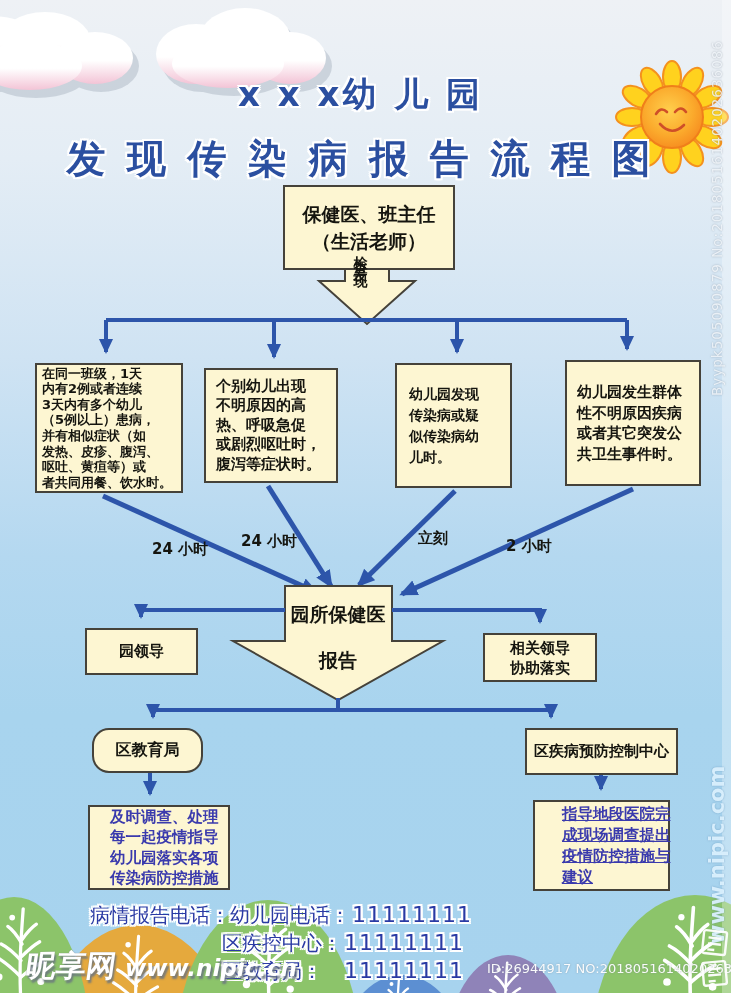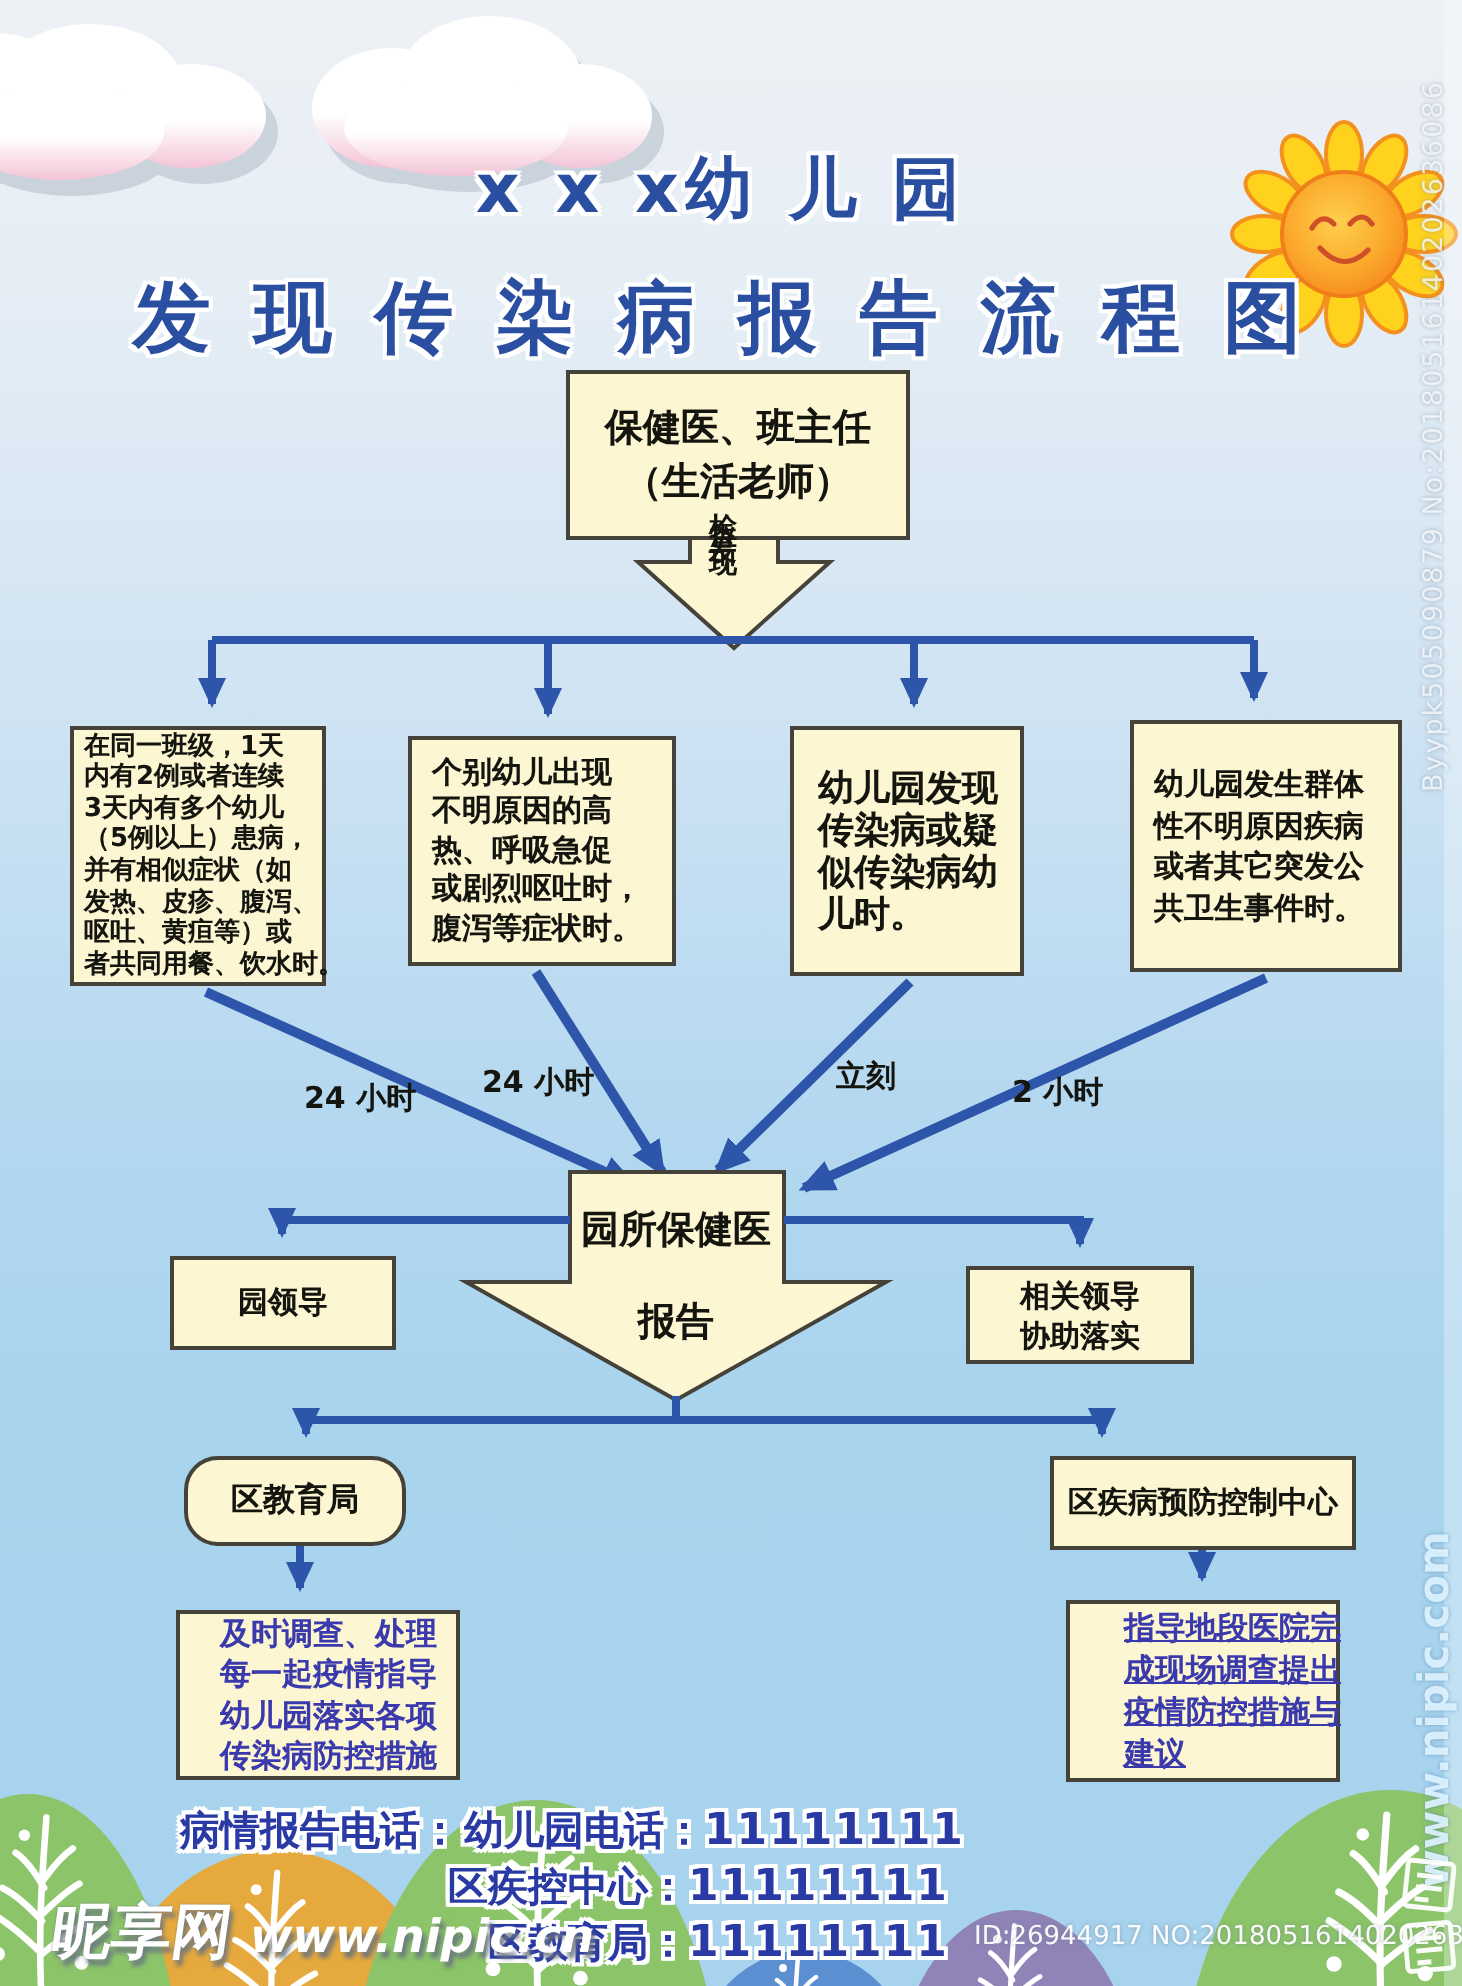--- a/index.html
+++ b/index.html
@@ -20,23 +20,23 @@
   .title-2{top:116px;font-size:39px;letter-spacing:4px;margin-top:16px;}
   
   .fbox{
     background:#fdf6d2;border:2px solid #45423a;box-sizing:border-box;
     color:#15150f;font-weight:bold;display:flex;flex-direction:column;
     justify-content:center;align-items:center;
   }
   .fbox .line{white-space:nowrap;}
   .start-box{left:283px;top:185px;width:172px;height:85px;font-size:19px;line-height:27px;}
   .case-box{align-items:flex-start;text-align:left;}
-  .case-1{left:35px;top:363px;width:128px;height:130px;font-size:13px;line-height:15.6px;padding:16px 5px;}
+  .case-1{left:35px;top:363px;width:148px;height:130px;font-size:13px;line-height:15.6px;padding:16px 5px;}
   .case-2{left:204px;top:368px;width:134px;height:115px;font-size:15px;line-height:19.5px;padding:0 10px;}
-  .case-3{left:395px;top:363px;width:117px;height:125px;font-size:18px;line-height:21px;padding:0 12px;}
+  .case-3{left:395px;top:363px;width:117px;height:125px;font-size:14px;line-height:21px;padding:0 12px;}
   .case-4{left:565px;top:360px;width:136px;height:126px;font-size:15px;line-height:20.5px;padding:0 10px;}
   .leader-box{left:85px;top:628px;width:113px;height:47px;font-size:15px;}
   .related-box{left:483px;top:633px;width:114px;height:49px;font-size:15px;line-height:20px;}
   .edu-box{left:92px;top:728px;width:111px;height:45px;font-size:16px;border-radius:17px;}
   .cdc-box{left:525px;top:728px;width:153px;height:47px;font-size:15px;}
   .action-box{align-items:flex-start;text-align:left;color:#3a3aad;}
   .edu-action{left:88px;top:805px;width:142px;height:85px;font-size:15.5px;line-height:20.5px;padding:0 20px;}
   .cdc-action{left:533px;top:800px;width:137px;height:91px;font-size:15.5px;line-height:21px;padding:0 27px;text-decoration:underline;}
   
   .report-l1{left:233px;top:602px;width:210px;text-align:center;font-size:19px;font-weight:bold;color:#15150f;}
@@ -46,24 +46,23 @@
     font-size:14px;font-weight:bold;color:#15150f;letter-spacing:6px;
   }
   
   .dur{font-size:15px;font-weight:bold;color:#15150f;white-space:nowrap;}
   .dur-0{left:152px;top:540px;}
   .dur-1{left:241px;top:532px;}
   .dur-2{left:418px;top:529px;}
   .dur-3{left:506px;top:537px;}
   
   .phone{
-    font-size:20px;font-weight:bold;color:#2a3aa4;white-space:nowrap;
+    font-size:20px;font-weight:normal;color:#2a3aa4;white-space:nowrap;
     text-shadow:-2px -2px 0 #fff,2px -2px 0 #fff,-2px 2px 0 #fff,2px 2px 0 #fff,
                  -2px 0 0 #fff,2px 0 0 #fff,0 -2px 0 #fff,0 2px 0 #fff;
-    text-align:right;
   }
   .phone-1{left:90px;top:902px;}
   .phone-2{left:222px;top:930px;}
   .phone-3{left:222px;top:958px;}
   .phone .lbl{display:inline-block;min-width:122px;}
   .phone .num{font-size:22px;letter-spacing:1px;}
   
   .wm-serial{
     right:6px;top:28px;height:368px;writing-mode:vertical-rl;transform:rotate(180deg);
     font-size:13.5px;color:rgba(248,251,255,0.8);letter-spacing:1px;

